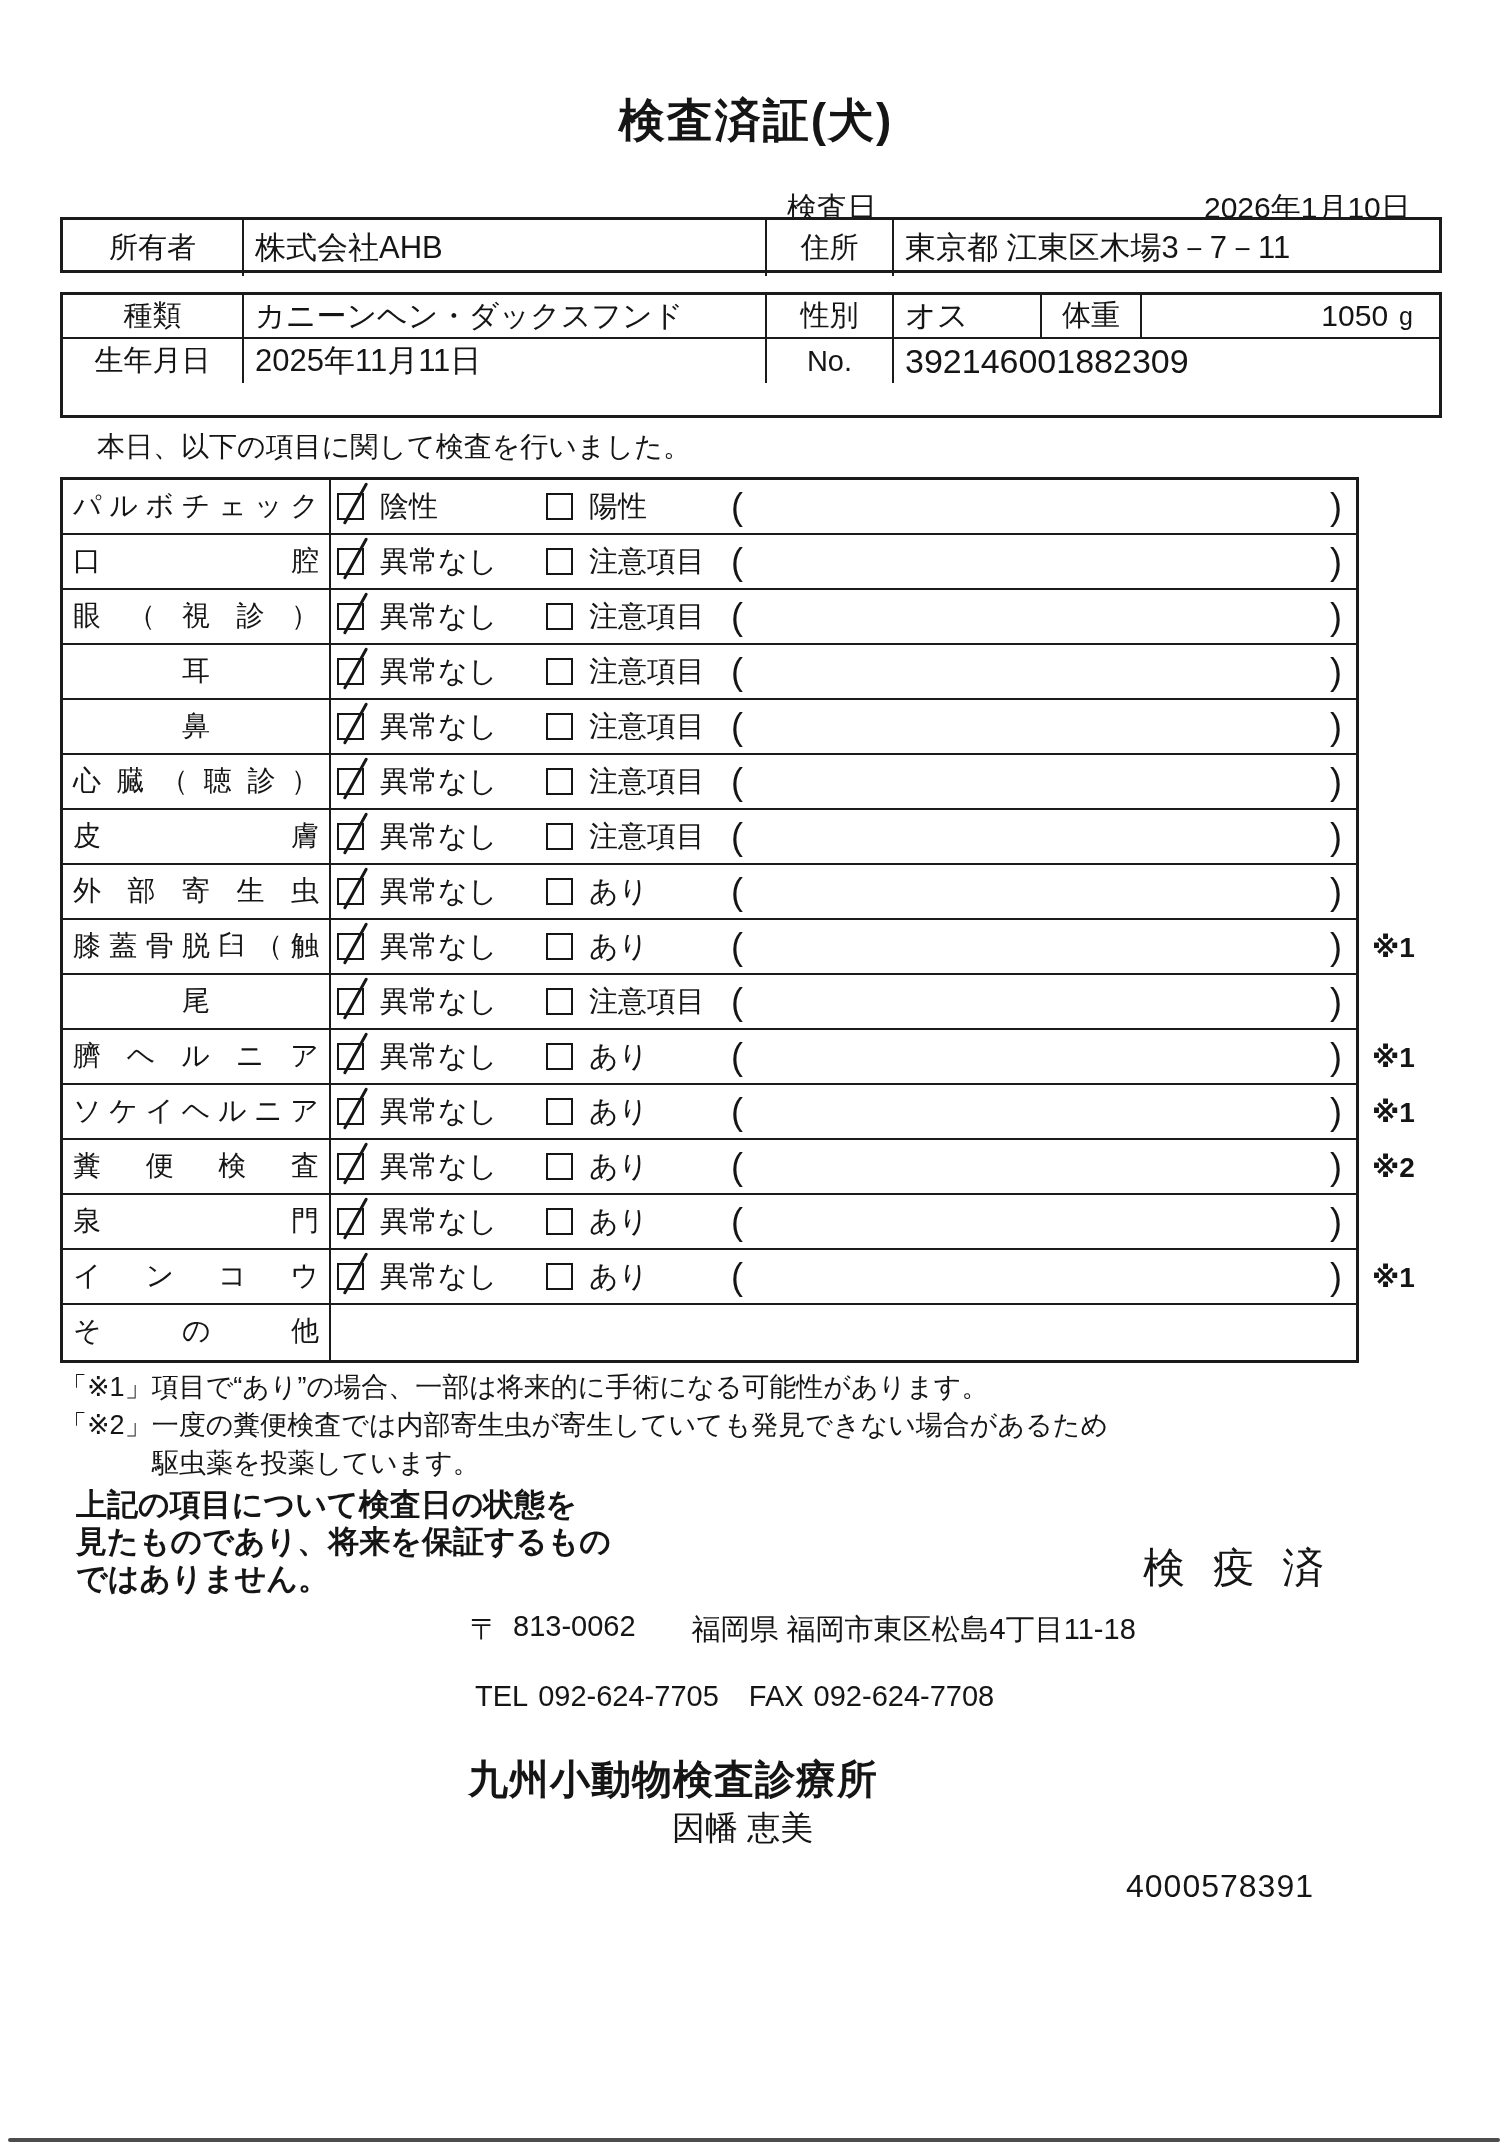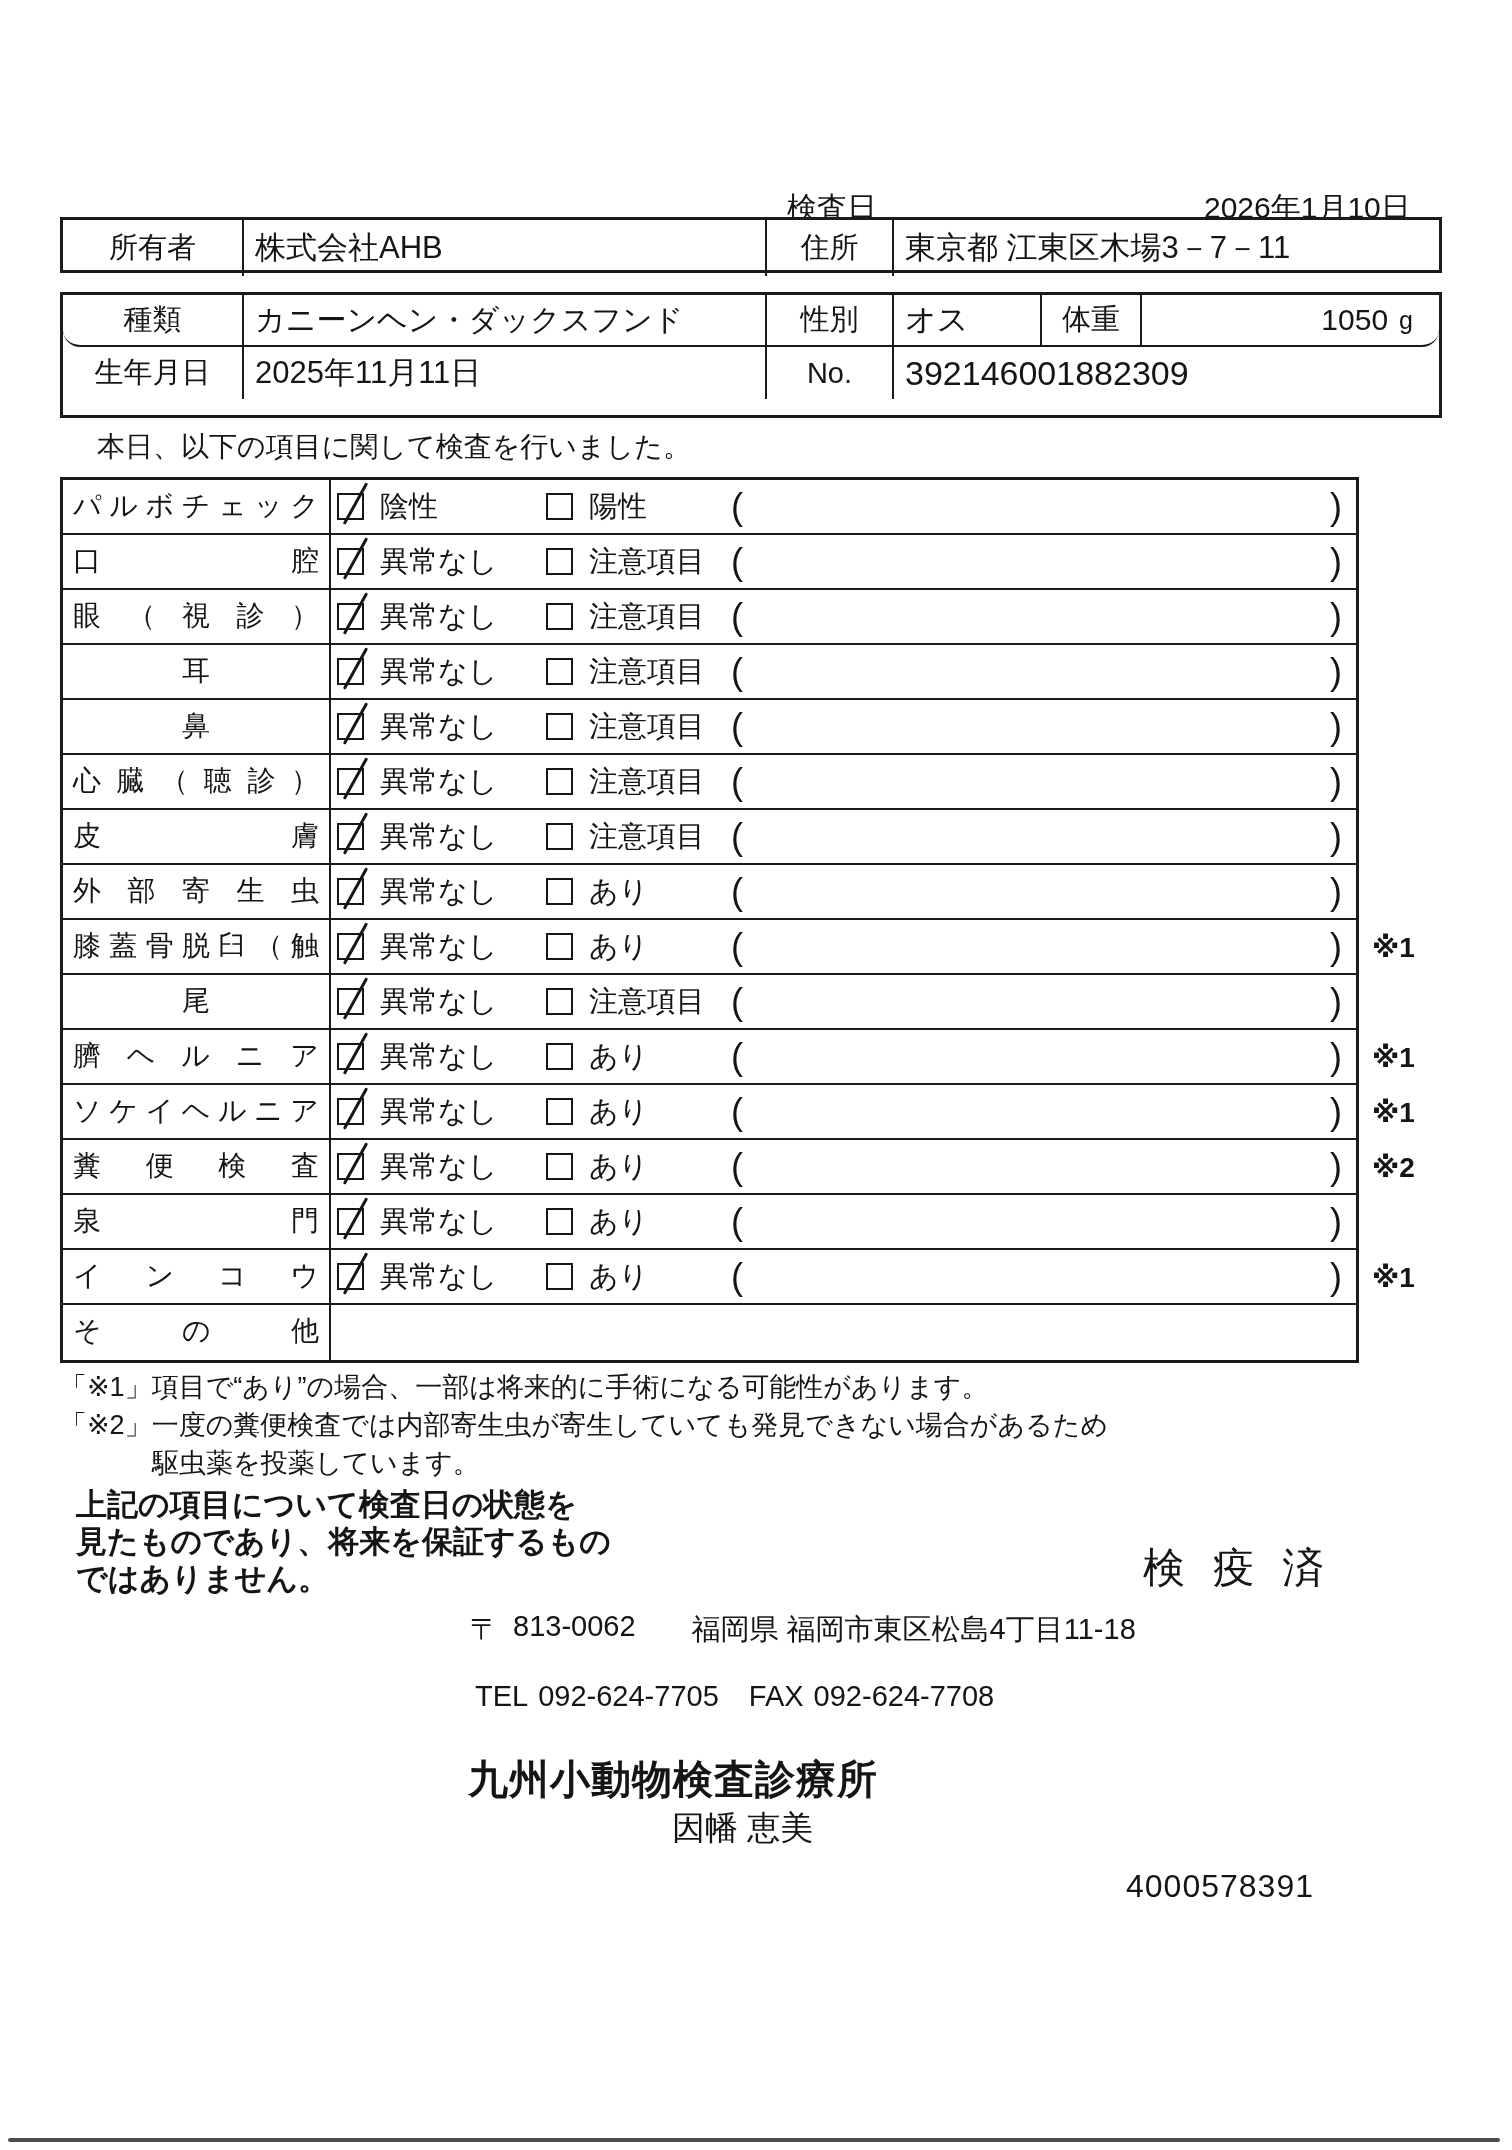--- a/index.html
+++ b/index.html
@@ -13,21 +13,21 @@
     position:absolute;top:90px;left:0;width:100%;text-align:center;
     font-size:46px;font-weight:bold;letter-spacing:2px;
   }
   .insp-date-label{position:absolute;top:188px;left:787px;font-size:30px;}
   .insp-date-value{position:absolute;top:188px;left:1204px;font-size:30px;}
   
   .tbl{position:absolute;left:60px;width:1382px;border:3px solid #1b1b1b;box-sizing:border-box;background:#fff;}
   .owner-tbl{top:217px;height:56px;}
   .animal-tbl{top:292px;height:126px;}
   .trow{display:flex;height:56px;box-sizing:border-box;}
-  .animal-tbl .trow{height:52px;border-radius:17px;}
+  .animal-tbl .trow{height:44px;}
   .animal-tbl .trow.first{border-bottom:2.5px solid #1b1b1b;}
   .tc{display:flex;align-items:center;box-sizing:border-box;overflow:visible;white-space:nowrap;}
   .tc.lbl{justify-content:center;font-size:29px;}
   .tc.val{padding-left:11px;font-size:31px;}
   .bl{border-left:2.5px solid #1b1b1b;}
   .w-label{width:179px;}
   .w-val1{width:523px;}
   .w-label2{width:127px;}
   .w-sex{width:148px;}
   .w-wlabel{width:100px;}
@@ -72,20 +72,21 @@
   .clinic-name{position:absolute;left:468px;top:1752px;font-size:40px;font-weight:600;letter-spacing:1px;white-space:nowrap;}
   .vet-name{position:absolute;left:672px;top:1806px;font-size:33px;white-space:nowrap;}
   .serial{position:absolute;left:1126px;top:1868px;font-size:32px;letter-spacing:1px;}
   .scan-line{position:absolute;left:8px;top:2138px;width:1492px;height:4px;background:#4d4d4d;border-radius:2px;}
 </style>
 </head>
 <body>
 
 <div class="page">
 
+  <div class="doc-title">検査済証(犬)</div>
 
   <div class="insp-date-label">検査日</div>
   <div class="insp-date-value">2026年1月10日</div>
 
   <div class="tbl owner-tbl">
     <div class="trow">
       <div class="tc lbl w-label">所有者</div>
       <div class="tc val w-val1 bl">株式会社AHB</div>
       <div class="tc lbl w-label2 bl">住所</div>
       <div class="tc val flex1 bl">東京都 江東区木場3－7－11</div>

